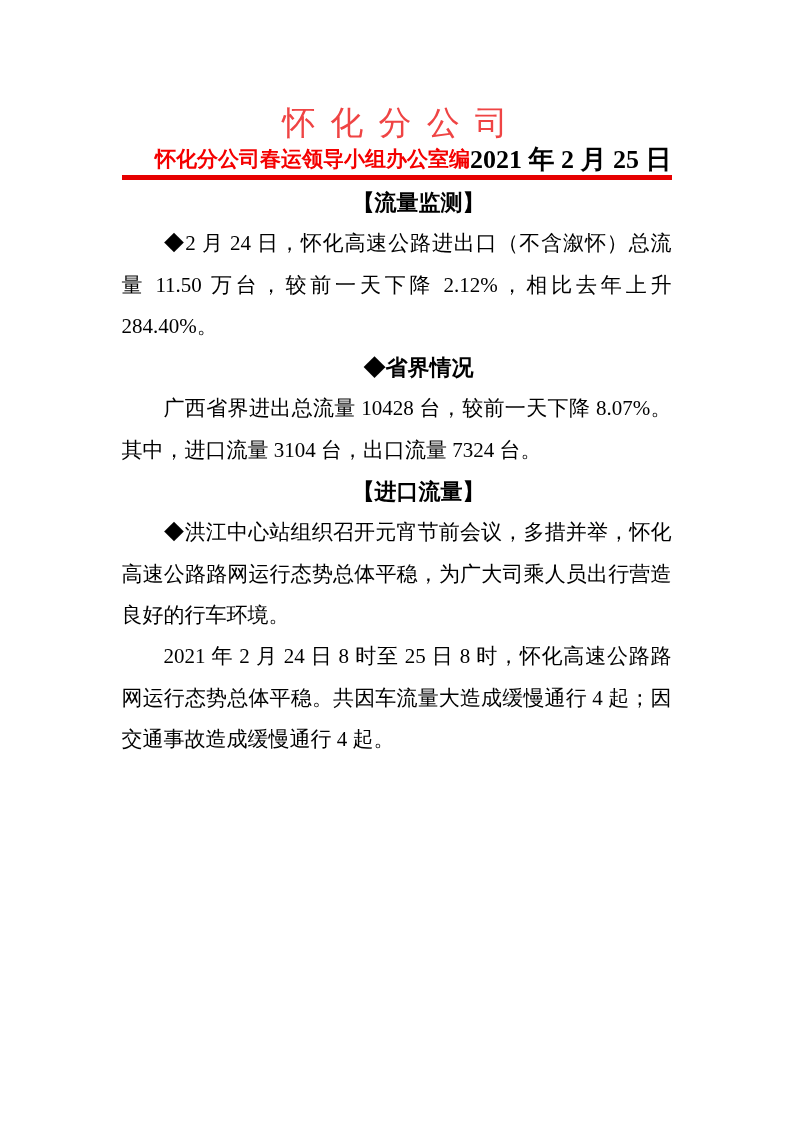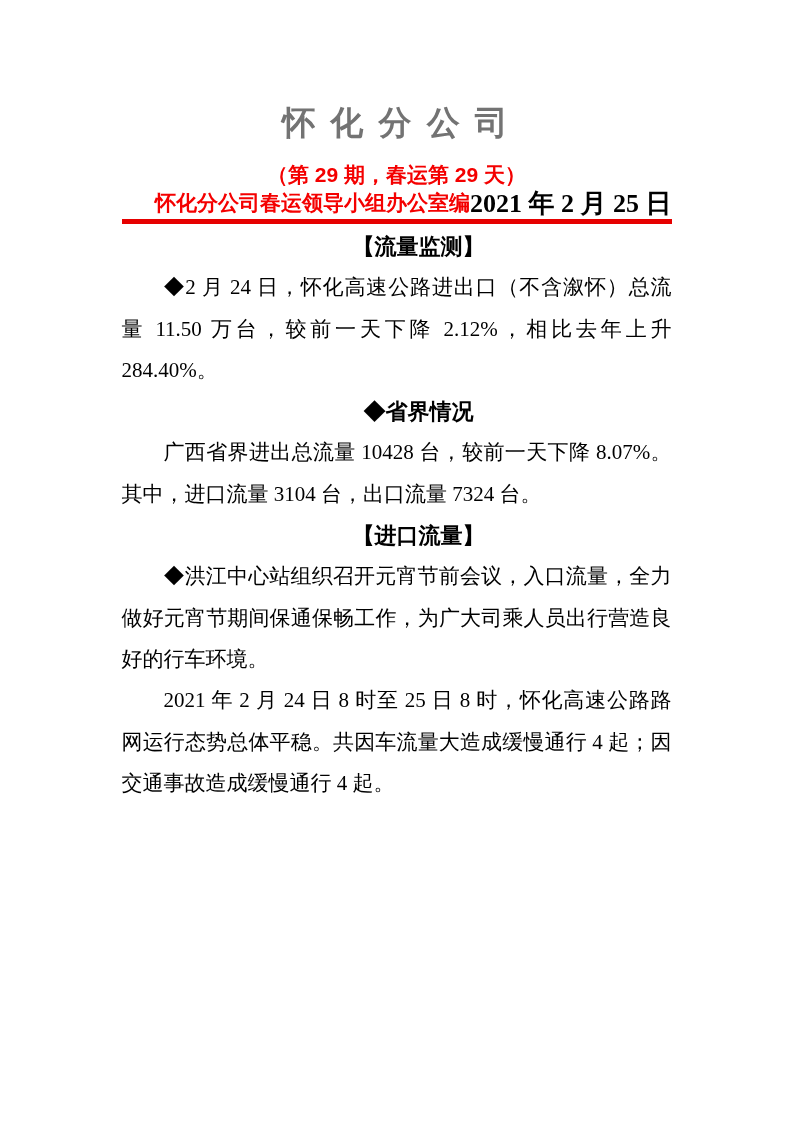--- a/index.html
+++ b/index.html
@@ -17,22 +17,22 @@
     font-family: "Liberation Serif", serif;
     overflow: hidden;
     box-sizing: border-box;
   }
   .head {
     padding-top: 102px;
     text-align: center;
   }
   .title-company {
     font-family: "Liberation Sans", sans-serif;
-    font-weight: 700;
-    color: #737373;
+    font-weight: 400;
+    color: #ef4444;
     font-size: 33px;
     line-height: 42px;
     letter-spacing: 3px;
     white-space: pre;
   }
   .title-report {
     font-family: "Liberation Sans", sans-serif;
     font-weight: 700;
     color: #f40000;
     font-size: 31px;
@@ -90,21 +90,20 @@
     text-align: center;
   }
 </style>
 </head>
 <body>
 
 <div class="page">
 
   <div class="head">
     <div class="title-company">怀 化 分 公 司</div>
-    <div class="issue-note">（第 29 期，春运第 29 天）</div>
   </div>
 
   <div class="masthead">
     <span class="editor">怀化分公司春运领导小组办公室编</span>
     <span class="pub-date">2021 年 2 月 25 日</span>
   </div>
   <div class="red-rule"></div>
 
   <div class="doc-body">
 
@@ -113,21 +112,21 @@
       <p>◆2 月 24 日，怀化高速公路进出口（不含溆怀）总流量 11.50 万台，较前一天下降 2.12%，相比去年上升 284.40%。</p>
     </section>
 
     <section>
       <div class="sec-heading">◆省界情况</div>
       <p>广西省界进出总流量 10428 台，较前一天下降 8.07%。其中，进口流量 3104 台，出口流量 7324 台。</p>
     </section>
 
     <section>
       <div class="sec-heading">【进口流量】</div>
-      <p>◆洪江中心站组织召开元宵节前会议，入口流量，全力做好元宵节期间保通保畅工作，为广大司乘人员出行营造良好的行车环境。</p>
+      <p>◆洪江中心站组织召开元宵节前会议，多措并举，怀化高速公路路网运行态势总体平稳，为广大司乘人员出行营造良好的行车环境。</p>
     </section>
 
     <section>
       <p>2021 年 2 月 24 日 8 时至 25 日 8 时，怀化高速公路路网运行态势总体平稳。共因车流量大造成缓慢通行 4 起；因交通事故造成缓慢通行 4 起。</p>
     </section>
 
   </div>
 
 </div>
 

